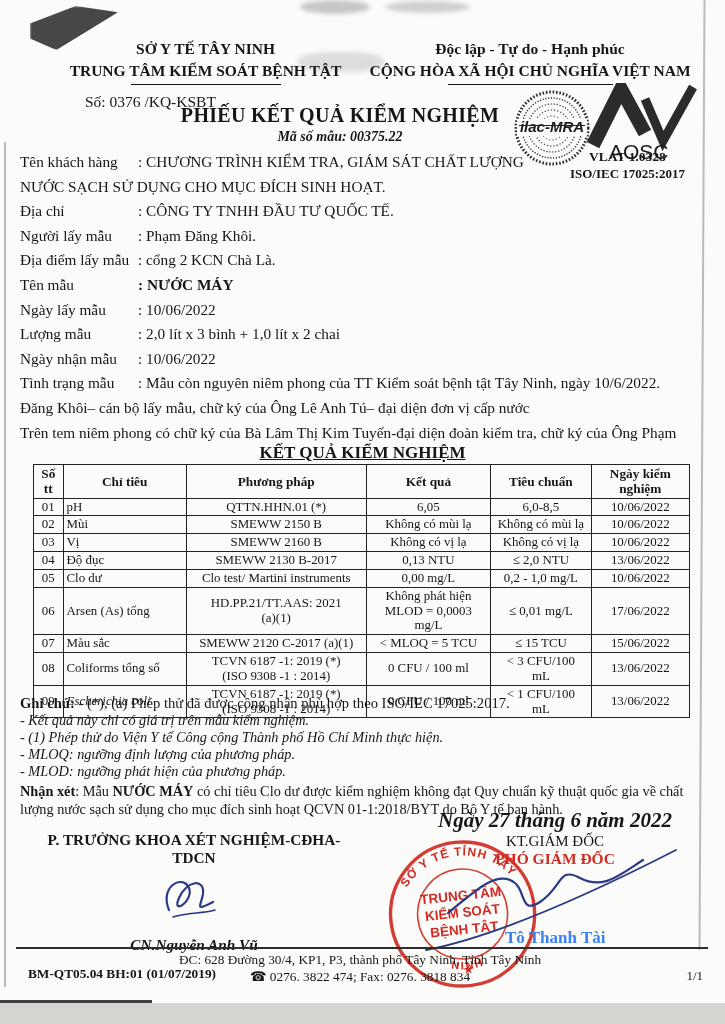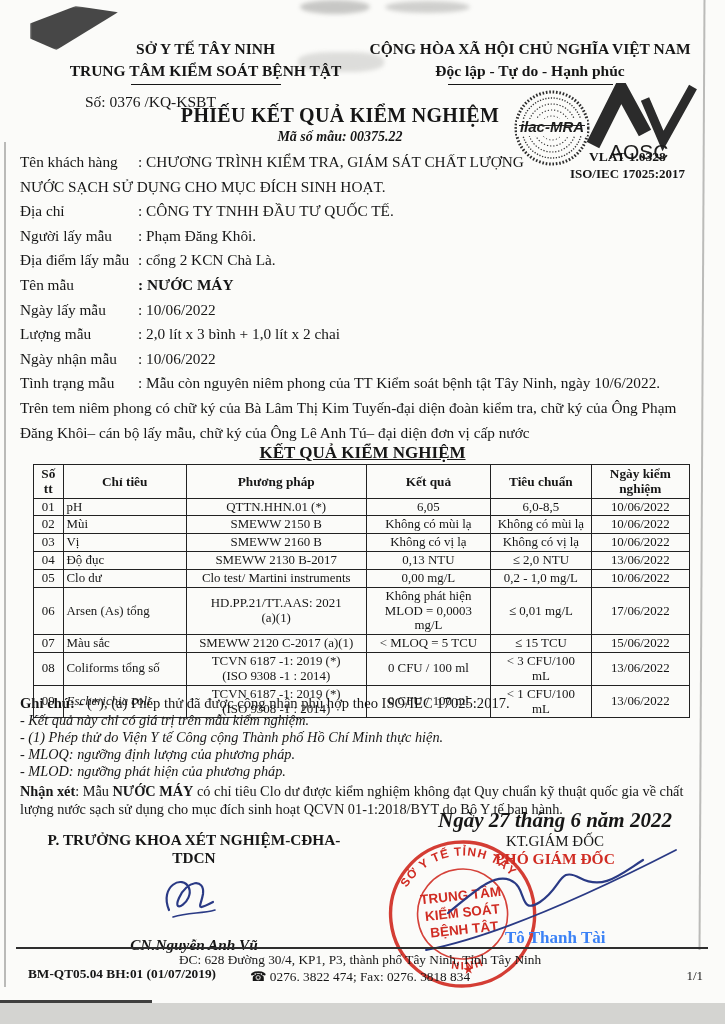--- a/index.html
+++ b/index.html
@@ -99,22 +99,22 @@
   <div class="art art-smudge3"></div>
   <div class="art art-right-line"></div>
   <div class="art art-left-line"></div>
 
   <div class="hdr-left">
     <div>SỞ Y TẾ TÂY NINH</div>
     <div>TRUNG TÂM KIỂM SOÁT BỆNH TẬT</div>
     <div class="hdr-rule w150"></div>
   </div>
   <div class="hdr-right">
+    <div>Độc lập - Tự do - Hạnh phúc</div>
     <div>CỘNG HÒA XÃ HỘI CHỦ NGHĨA VIỆT NAM</div>
-    <div>Độc lập - Tự do - Hạnh phúc</div>
     <div class="hdr-rule w165"></div>
   </div>
 
   <div class="doc-number">Số: 0376 /KQ-KSBT</div>
   <div class="doc-title">PHIẾU KẾT QUẢ KIỂM NGHIỆM</div>
   <div class="sample-code">Mã số mẫu: 00375.22</div>
 
   <div class="accred">
     <svg class="ilac" width="78" height="78" viewBox="0 0 78 78">
       <g fill="none" stroke="#2c2c2c">
@@ -162,24 +162,24 @@
     <div class="info-line">
       <span class="info-label">Lượng mẫu</span><span>: 2,0 lít x 3 bình + 1,0 lít x 2 chai</span>
     </div>
     <div class="info-line">
       <span class="info-label">Ngày nhận mẫu</span><span>: 10/06/2022</span>
     </div>
     <div class="info-line">
       <span class="info-label">Tình trạng mẫu</span><span>: Mẫu còn nguyên niêm phong của TT Kiểm soát bệnh tật Tây Ninh, ngày 10/6/2022.</span>
     </div>
     <div class="info-line">
+      <span>Đăng Khôi– cán bộ lấy mẫu, chữ ký của Ông Lê Anh Tú– đại diện đơn vị cấp nước</span>
+    </div>
+    <div class="info-line">
       <span>Trên tem niêm phong có chữ ký của Bà Lâm Thị Kim Tuyến-đại diện đoàn kiểm tra,  chữ ký của Ông Phạm</span>
-    </div>
-    <div class="info-line">
-      <span>Đăng Khôi– cán bộ lấy mẫu, chữ ký của Ông Lê Anh Tú– đại diện đơn vị cấp nước</span>
     </div>
   </div>
 
   <div class="tbl-title">KẾT QUẢ KIỂM NGHIỆM</div>
   <table class="results">
     <colgroup>
       <col style="width:4.5%">
         <col style="width:18.8%">
         <col style="width:27.4%">
       <col style="width:19%">

